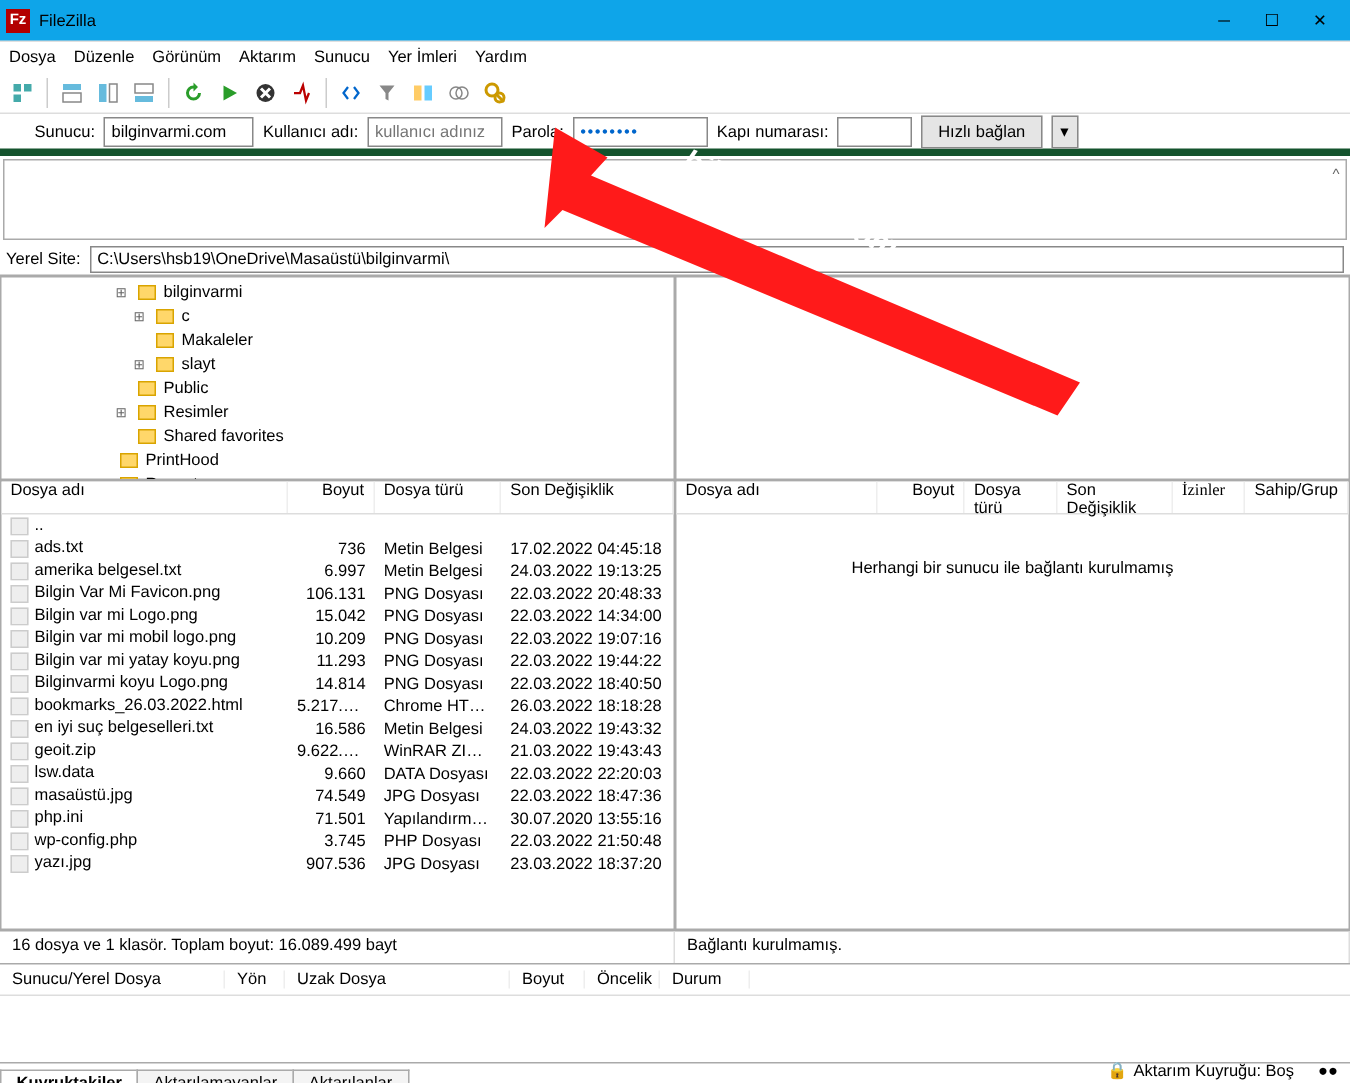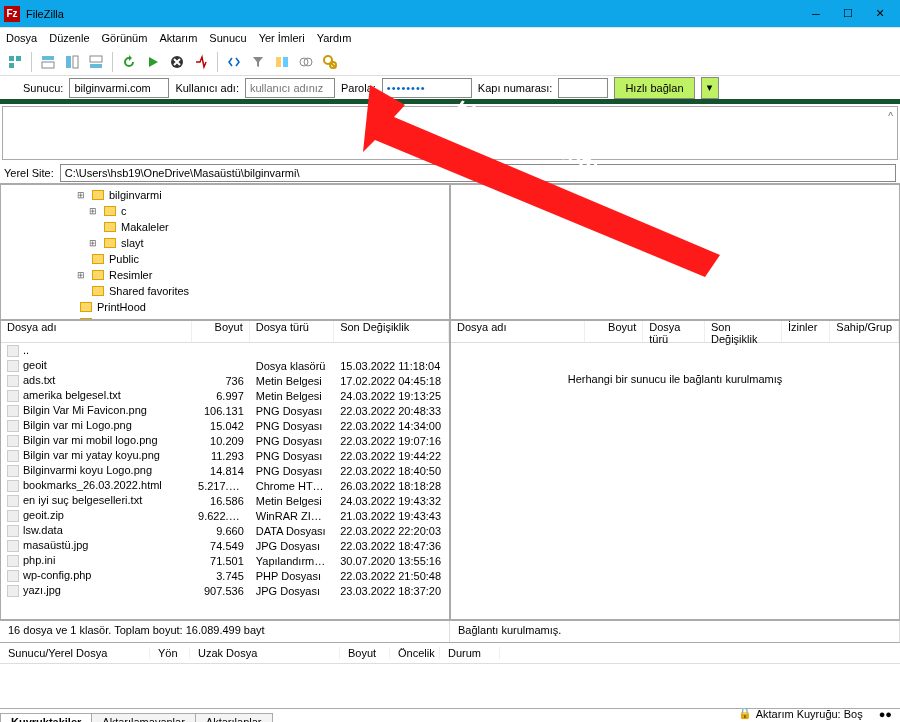--- a/index.html
+++ b/index.html
@@ -9,21 +9,21 @@
 .titlebar .title { flex: 1; }
 .winbtns { display: flex; }
 .winbtns div { width: 32px; height: 24px; display: flex; align-items: center; justify-content: center; cursor: pointer; }
 .menubar { height: 20px; display: flex; align-items: center; padding: 0 6px; gap: 12px; }
 .menubar span { cursor: pointer; }
 .toolbar { height: 28px; display: flex; align-items: center; padding: 2px 4px; gap: 2px; border-bottom: 1px solid #ddd; }
 .tbtn { width: 22px; height: 22px; display: flex; align-items: center; justify-content: center; border: 1px solid transparent; cursor: pointer; }
 .tsep { width: 1px; height: 20px; background: #ccc; margin: 0 3px; }
 .quickconnect { height: 28px; display: flex; align-items: center; padding: 2px 23px; gap: 6px; border-bottom: 5px solid #14532d; }
 .quickconnect input { height: 20px; border: 1px solid #888; padding: 0 4px; font-size: 11px; }
-.quickconnect button { height: 22px; padding: 0 10px; border: 1px solid #888; background: #bef264; cursor: pointer; }
+.quickconnect button { height: 22px; padding: 0 10px; border: 1px solid #888; background: #e5e5e5; cursor: pointer; }
 .quickconnect .dropdown-btn { width: 18px; padding: 0; }
 .log { height: 54px; border: 1px solid #aaa; margin: 2px; overflow: auto; position: relative; }
 .log .scroll-hint { position: absolute; right: 4px; top: 4px; color:#666; font-size:10px;}
 .sitebar { height: 22px; display: flex; align-items: center; border-bottom: 1px solid #aaa; padding: 0 4px; gap: 6px; }
 .sitebar input { flex: 1; height: 18px; border: 1px solid #888; padding: 0 4px; }
 .panes { display: flex; height: 136px; }
 .pane { border: 1px solid #aaa; overflow: auto; position: relative; }
 .pane-left { width: 50%; }
 .pane-right { width: 50%; }
 .tree { padding: 2px 4px; }
@@ -31,21 +31,21 @@
 .tree-icon { width: 14px; height: 14px; display:inline-flex; align-items:center; justify-content:center; }
 .folder-y { background:#ffd76a; border:1px solid #d9a400; width:12px; height:10px; }
 .lists { display: flex; height: 300px; }
 .list-pane { width: 50%; border: 1px solid #aaa; overflow: auto; position:relative;}
 .list-header { display: flex; background: #fff; border-bottom: 1px solid #ddd; height: 22px; position:sticky; top:0; }
 .list-header div { padding: 0 6px; border-right: 1px solid #eee; }
 .col-name { width: 200px; }
 .col-size { width: 60px; text-align: right; }
 .col-type { width: 88px; }
 .col-mod { width: 120px; }
-.col-perm { width: 50px; }
+.col-perm { width: 50px; font-family: Liberation Serif, serif; }
 .col-own { width: 70px; }
 .row { display: flex; height: 15px; align-items: center; }
 .row div { padding: 0 6px; overflow: hidden; white-space: nowrap; text-overflow: ellipsis; }
 .row .col-size { text-align: right; }
 .file-icon { width: 12px; height: 12px; display:inline-block; margin-right:4px; vertical-align:middle;}
 .empty-remote { text-align: center; color: #000; margin-top: 30px; }
 .status-strip { display:flex; height:22px; border-top:1px solid #aaa; }
 .status-strip > div { border-right:1px solid #ddd; padding:3px 8px; }
 .status-left { width:50%; }
 .status-right { width:50%; }
@@ -266,26 +266,20 @@
       <div class="col-mod">Son Değişiklik</div>
     </div>
     <div id="filelist">
         <div class="row">
           <div class="col-name"><span class="file-icon" style="background:#eee;border:1px solid #ccc"></span>..</div>
           <div class="col-size"></div>
           <div class="col-type"></div>
           <div class="col-mod"></div>
         </div>
         <div class="row">
-          <div class="col-name"><span class="file-icon" style="background:#eee;border:1px solid #ccc"></span>geoit</div>
-          <div class="col-size"></div>
-          <div class="col-type">Dosya klasörü</div>
-          <div class="col-mod">15.03.2022 11:18:04</div>
-        </div>
-        <div class="row">
           <div class="col-name"><span class="file-icon" style="background:#eee;border:1px solid #ccc"></span>ads.txt</div>
           <div class="col-size">736</div>
           <div class="col-type">Metin Belgesi</div>
           <div class="col-mod">17.02.2022 04:45:18</div>
         </div>
         <div class="row">
           <div class="col-name"><span class="file-icon" style="background:#eee;border:1px solid #ccc"></span>amerika belgesel.txt</div>
           <div class="col-size">6.997</div>
           <div class="col-type">Metin Belgesi</div>
           <div class="col-mod">24.03.2022 19:13:25</div>

